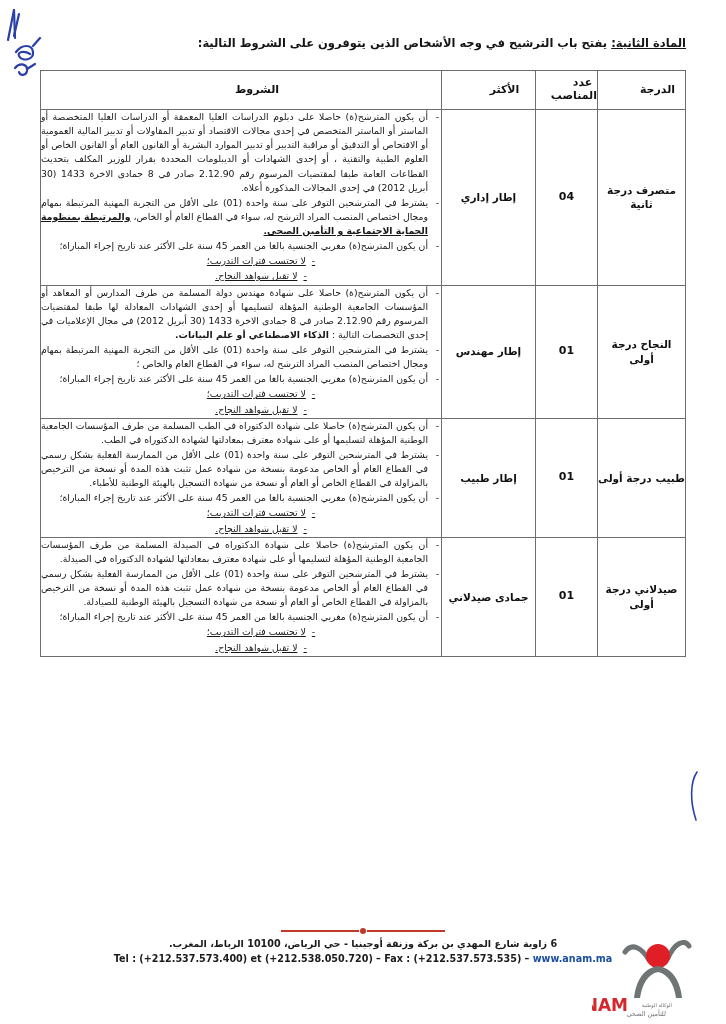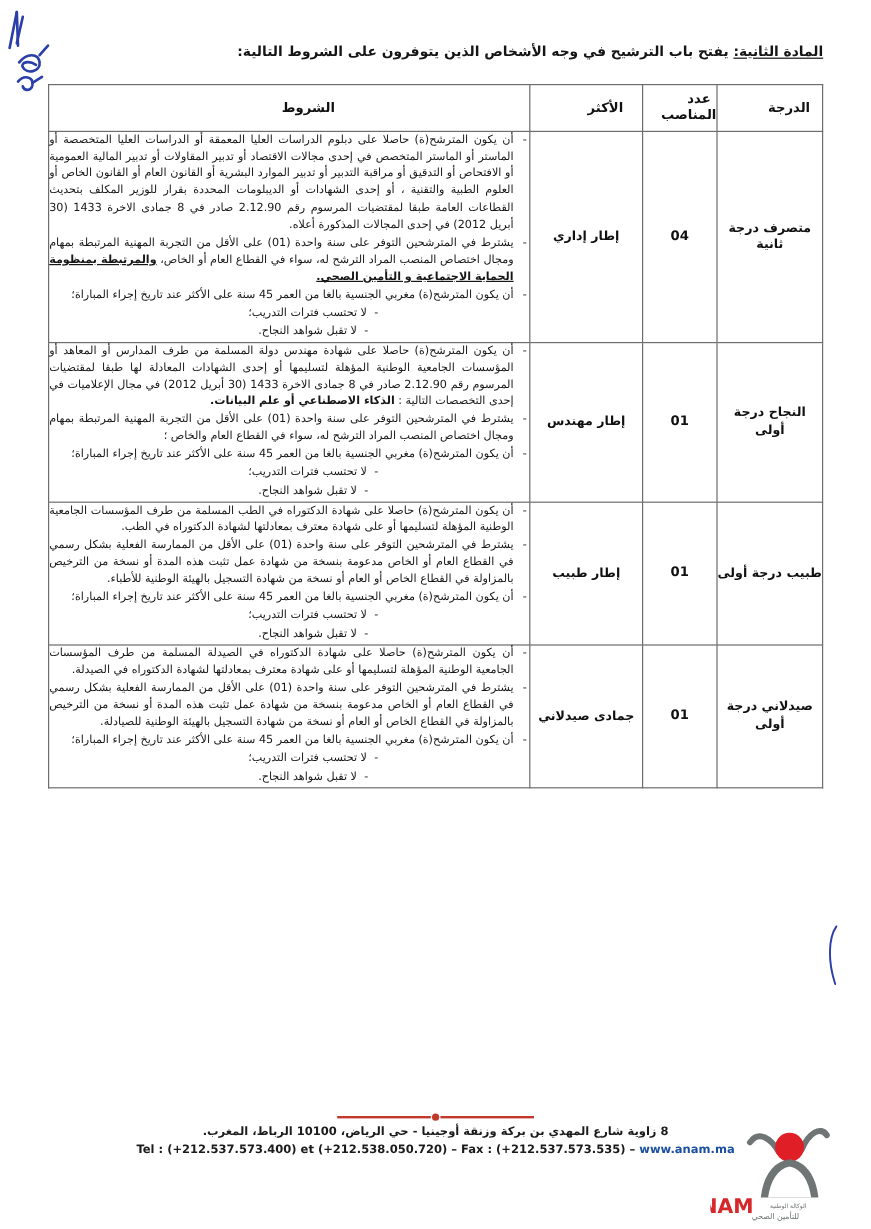--- a/index.html
+++ b/index.html
@@ -97,20 +97,21 @@
     top:0;
     font-size:9.3px;
     line-height:1.52;
     color:#171717;
   }
   ul.cl > li.ctr{
     text-align:right;
     text-align-last:center;
     padding-right:0;
     padding-left:40px;
+    text-decoration:underline;
   }
   ul.cl > li.ctr::before{
     position:static;
     margin-left:6px;
   }
   b.bu{ font-weight:bold; text-decoration:underline; }
   b.bb{ font-weight:bold;margin-top:24px; }
 
   
   .foot-rule{
@@ -264,21 +265,21 @@
     </table>
   </div>
 
   <div class="foot-rule">
     <span class="ln"></span>
     <span class="dot"></span>
     <span class="ln"></span>
   </div>
 
   <div class="foot">
-    <div class="l1">8 زاوية شارع المهدي بن بركة وزنقة أوجينيا - حي الرياض، 10100 الرباط، المغرب.</div>
+    <div class="l1">6 زاوية شارع المهدي بن بركة وزنقة أوجينيا - حي الرياض، 10100 الرباط، المغرب.</div>
     <div class="l3">
       <span class="blk">Tel : (+212.537.573.400) et (+212.538.050.720) – Fax : (+212.537.573.535) – </span><span class="url">www.anam.ma</span>
     </div>
   </div>
 
   <div class="logo">
     <svg viewBox="0 0 130 104" width="130" height="104">
 
       <path d="M33 36 C40 26 50 32 57 44" stroke="#6f7475" stroke-width="5" fill="none" stroke-linecap="round"></path>
       <path d="M97 30 C92 22 82 28 76 42" stroke="#6f7475" stroke-width="5" fill="none" stroke-linecap="round"></path>

